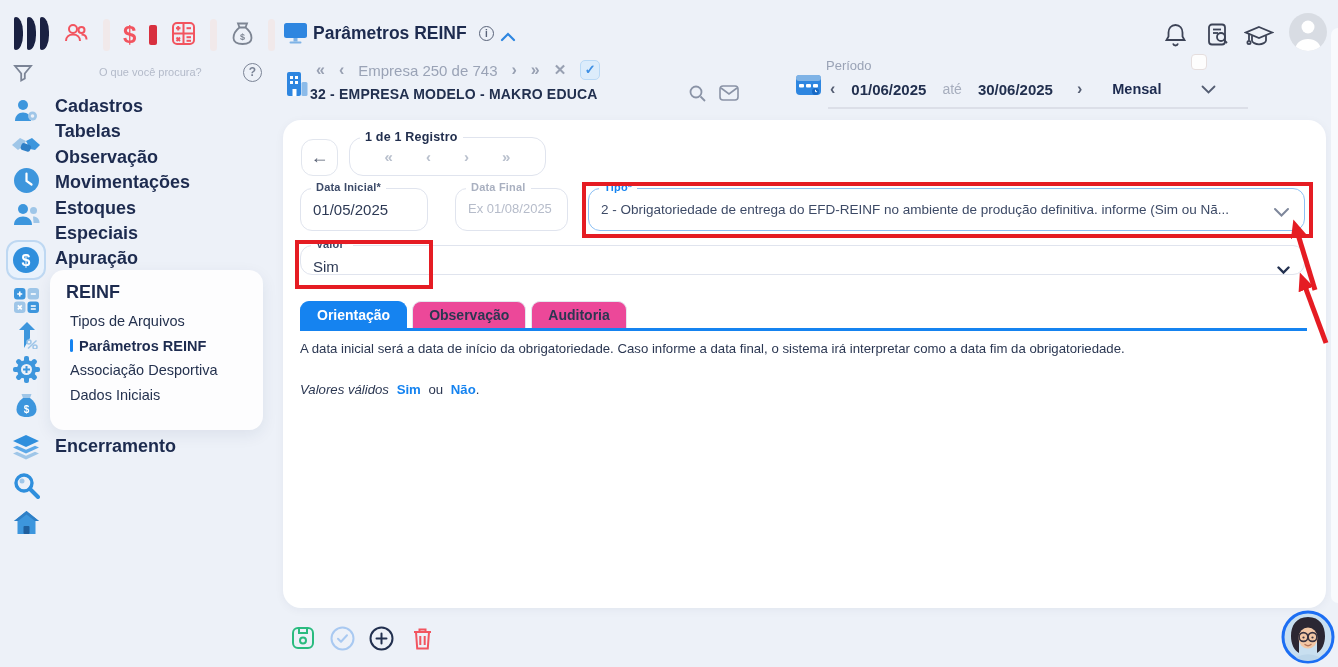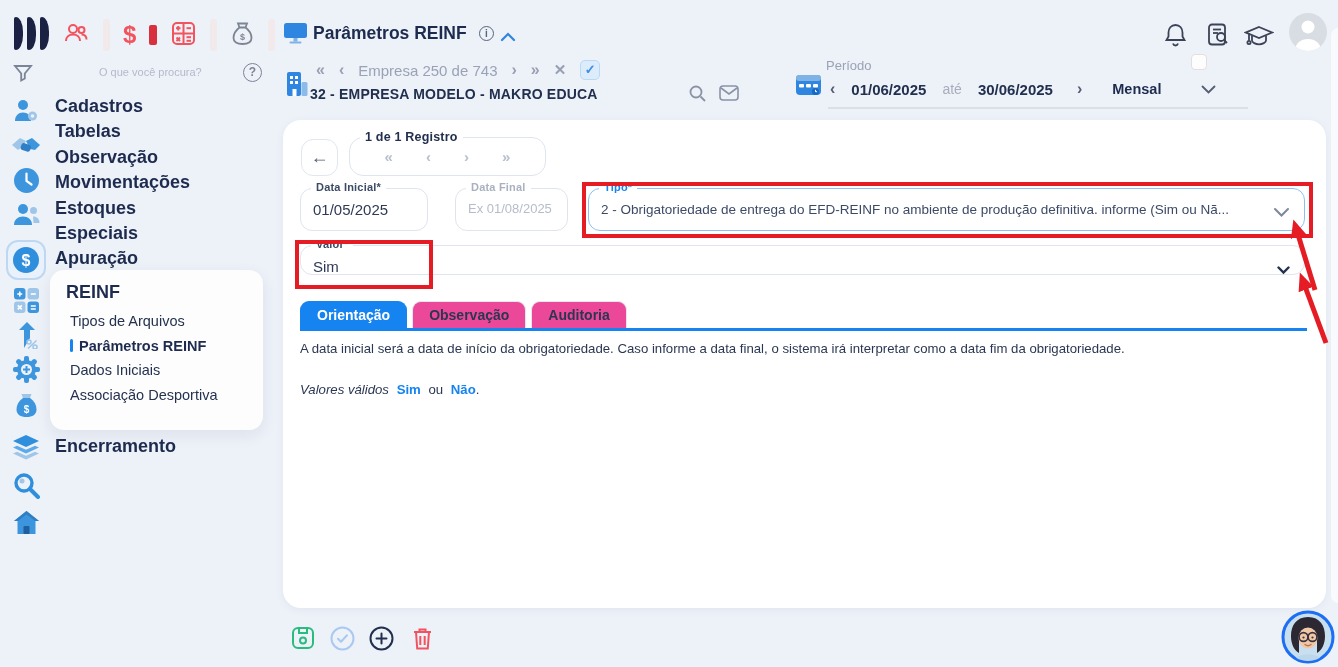--- a/index.html
+++ b/index.html
@@ -299,22 +299,22 @@
   <div class="menu-item">Estoques</div>
   <div class="menu-item">Especiais</div>
   <div class="menu-item">Apuração</div>
 </div>
 
 <div class="abs" style="left:50px; top:270px; width:213px; height:160px; background:#fdfdfe; border-radius:14px; box-shadow:0 5px 16px rgba(30,50,90,.08); padding:10px 16px 0 16px;">
   <div class="menu-item" style="line-height:24px;">REINF</div>
   <div style="margin-top:5px; padding-left:4px;">
     <div class="sub-item">Tipos de Arquivos</div>
     <div class="sub-item active"><span class="blue-bar"></span><span>Parâmetros REINF</span></div>
+    <div class="sub-item">Associação Desportiva</div>
     <div class="sub-item">Dados Iniciais</div>
-    <div class="sub-item">Associação Desportiva</div>
   </div>
 </div>
 <div class="abs menu-item" style="left:55px; top:434px;">Encerramento</div>
 
 <div class="abs" style="left:283px; top:120px; width:1043px; height:488px; background:#fff; border-radius:18px; box-shadow:0 2px 10px rgba(20,40,80,.05);"></div>
 
 <div class="abs icon-btn" style="left:301px; top:139px; width:37px; height:37px; border:1.5px solid #e2e6ee; border-radius:12px; background:#fff; text-align:center; line-height:34px; font-size:18px; color:#535c70;">←</div>
 
 <div class="fset" style="left:349px; top:137px; width:197px; height:39px; border-radius:14px;">
   <span class="flabel" style="font-size:12.5px; color:#222f4e;">1 de 1 Registro</span>

